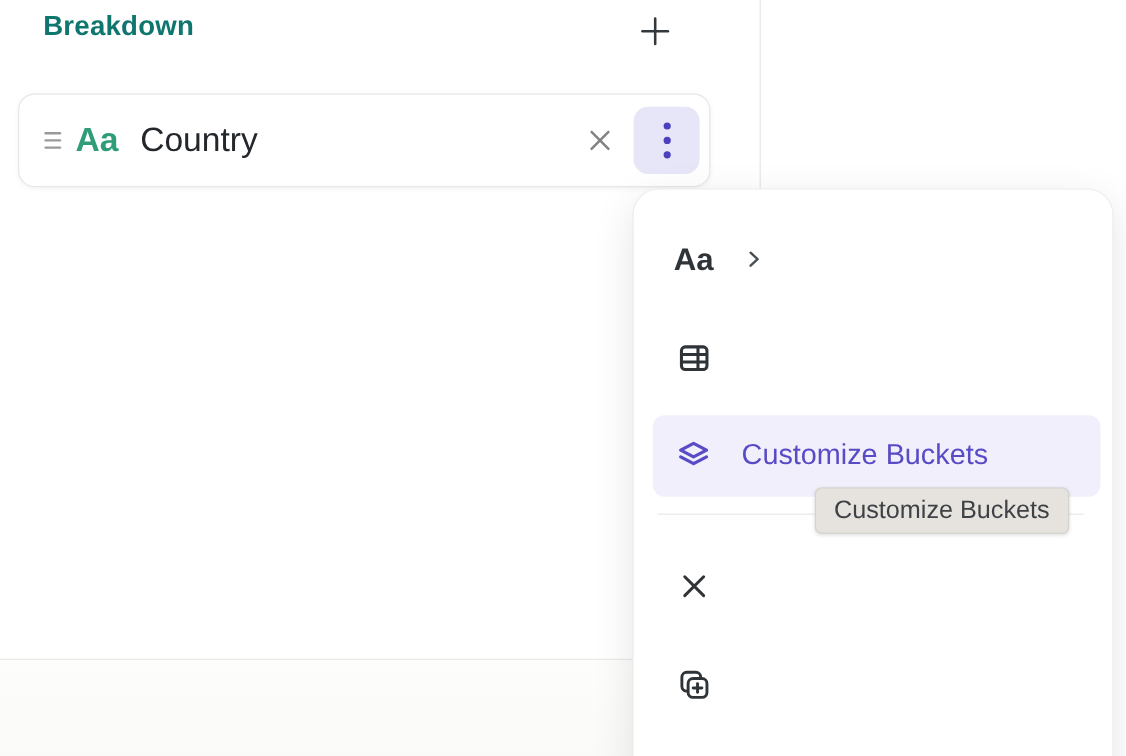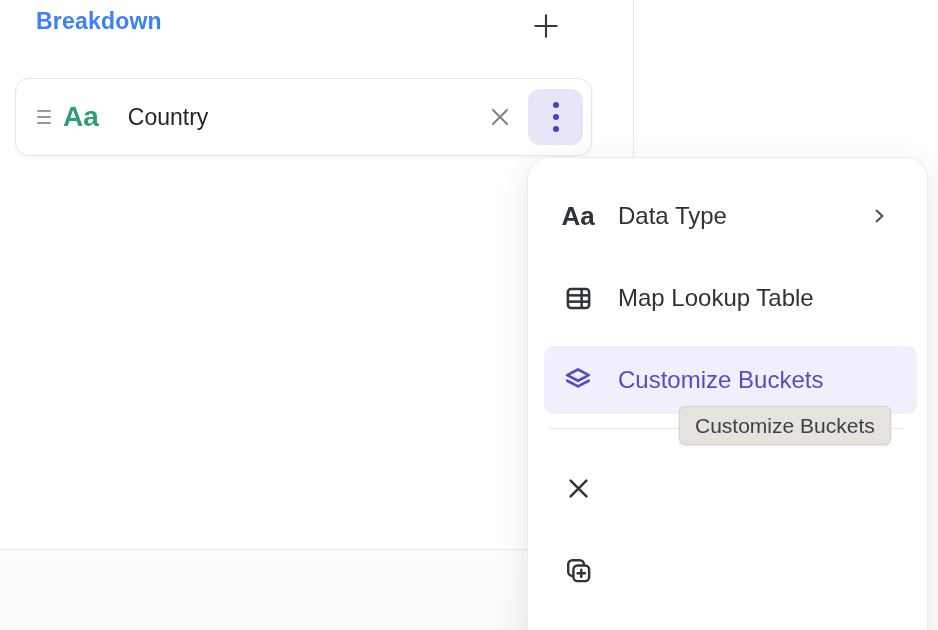--- a/index.html
+++ b/index.html
@@ -1,37 +1,37 @@
 <!DOCTYPE html>
 <html><head>
 <meta charset="utf-8">
 <style>
   html,body{margin:0;padding:0;background:#fff;}
   .stage{
     position:relative;width:938px;height:630px;overflow:hidden;background:#ffffff;
     font-family:"Liberation Sans","DejaVu Sans",sans-serif;color:#2e3338;
   }
   
-  .panel-header{position:absolute;left:36px;top:8px;font-size:23px;font-weight:700;color:#3b82f6;letter-spacing:.2px;}
+  .panel-header{position:absolute;left:36px;top:8px;font-size:23px;font-weight:700;color:#0f766e;letter-spacing:.2px;}
   .add-btn{position:absolute;left:528px;top:8px;width:36px;height:36px;display:flex;align-items:center;justify-content:center;cursor:pointer;background:none;border:none;padding:0;}
   .v-divider{position:absolute;left:633px;top:0;width:1px;height:158px;background:#e6e6e6;}
   .bottom-divider{position:absolute;left:0;top:549px;width:528px;height:1px;background:#e9e8e6;}
   .bottom-wash{position:absolute;left:0;top:550px;width:528px;height:80px;background:linear-gradient(#fdfdfc,#fafaf9);}
 
   
   .field-card{
     position:absolute;left:15px;top:78px;width:577px;height:78px;box-sizing:border-box;
     background:#fff;border:1px solid #e7e7e7;border-radius:14px;
     box-shadow:0 1px 4px rgba(0,0,0,.05);
     display:flex;align-items:center;
   }
   .drag-handle{margin-left:21px;display:flex;flex-direction:column;gap:4px;cursor:grab;}
   .drag-handle span{display:block;width:14px;height:2px;background:#9a9a9a;border-radius:1px;}
   .type-badge{margin-left:12px;font-size:28px;font-weight:600;color:#2f9d78;line-height:1;}
-  .field-label{margin-left:29px;font-size:23px;color:#23272c;}
+  .field-label{margin-left:18px;font-size:28px;color:#23272c;}
   .card-spacer{flex:1;}
   .close-btn{width:28px;height:28px;display:flex;align-items:center;justify-content:center;cursor:pointer;background:none;border:none;padding:0;}
   .dots-btn{
     margin-left:14px;margin-right:8px;width:55px;height:56px;border-radius:12px;border:none;cursor:pointer;
     background:#e7e5f8;display:flex;align-items:center;justify-content:center;
   }
   .dots{display:flex;flex-direction:column;gap:6px;}
   .dots i{display:block;width:6px;height:6px;border-radius:50%;background:#4b40bd;}
 
   
@@ -106,38 +106,36 @@
         </span>
     </button>
   </div>
 
   <div class="menu">
 
     <div class="menu-item">
       <span class="mi-icon">
         <span class="aa-glyph">Aa</span>
       </span>
-      <span class="mi-label">Data Type</span>
       <span class="mi-chevron">
         <svg width="20" height="20" viewBox="0 0 24 24" fill="none" stroke="#4a4f54" stroke-width="2.4" stroke-linecap="round" stroke-linejoin="round">
           <path d="M9 5.5 L16 12 L9 18.5"></path>
         </svg>
       </span>
     </div>
 
     <div class="menu-item">
       <span class="mi-icon">
         <svg width="29" height="29" viewBox="0 0 24 24" fill="none" stroke="#2f3439" stroke-width="2.1" stroke-linejoin="round">
           <rect x="3.2" y="4.2" width="17.6" height="15.6" rx="2.6"></rect>
           <line x1="3.2" y1="9.4" x2="20.8" y2="9.4"></line>
           <line x1="3.2" y1="14.6" x2="20.8" y2="14.6"></line>
           <line x1="14.6" y1="4.2" x2="14.6" y2="19.8"></line>
         </svg>
       </span>
-      <span class="mi-label">Map Lookup Table</span>
     </div>
 
     <div class="menu-item active">
       <span class="mi-icon">
         <svg width="30" height="30" viewBox="0 0 24 24" fill="none" stroke="#584bc6" stroke-width="2.2" stroke-linecap="round" stroke-linejoin="round">
           <path d="M12 3.6 L20.6 8.1 L12 12.6 L3.4 8.1 Z"></path>
           <path d="M20.6 12.6 L12 17.1 L3.4 12.6"></path>
         </svg>
       </span>
       <span class="mi-label">Customize Buckets</span>

